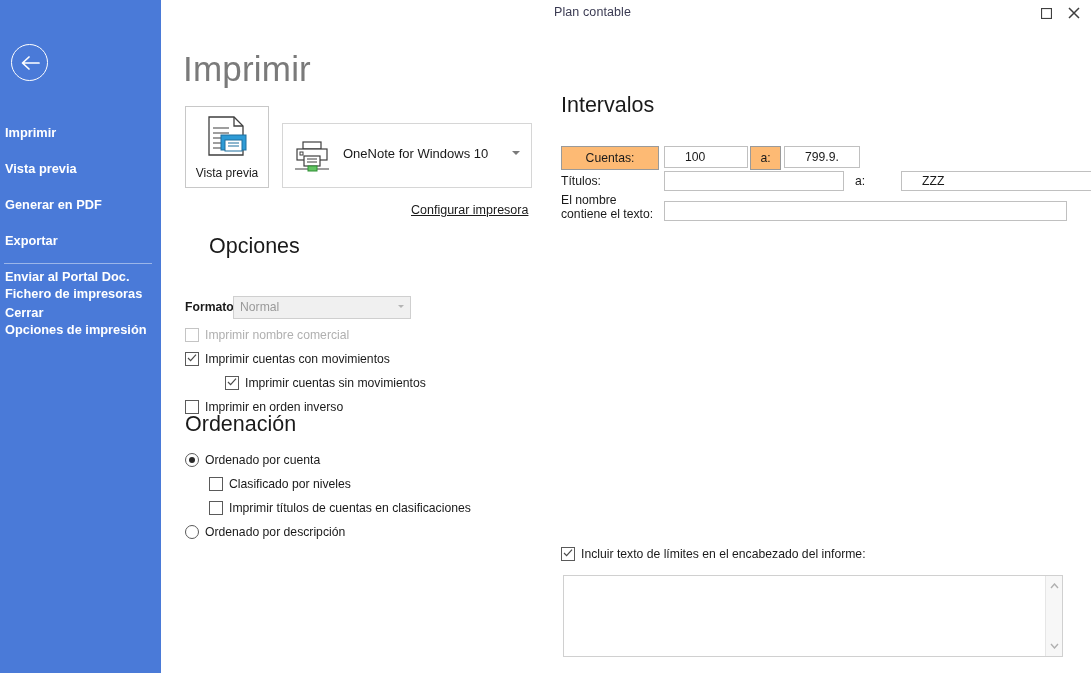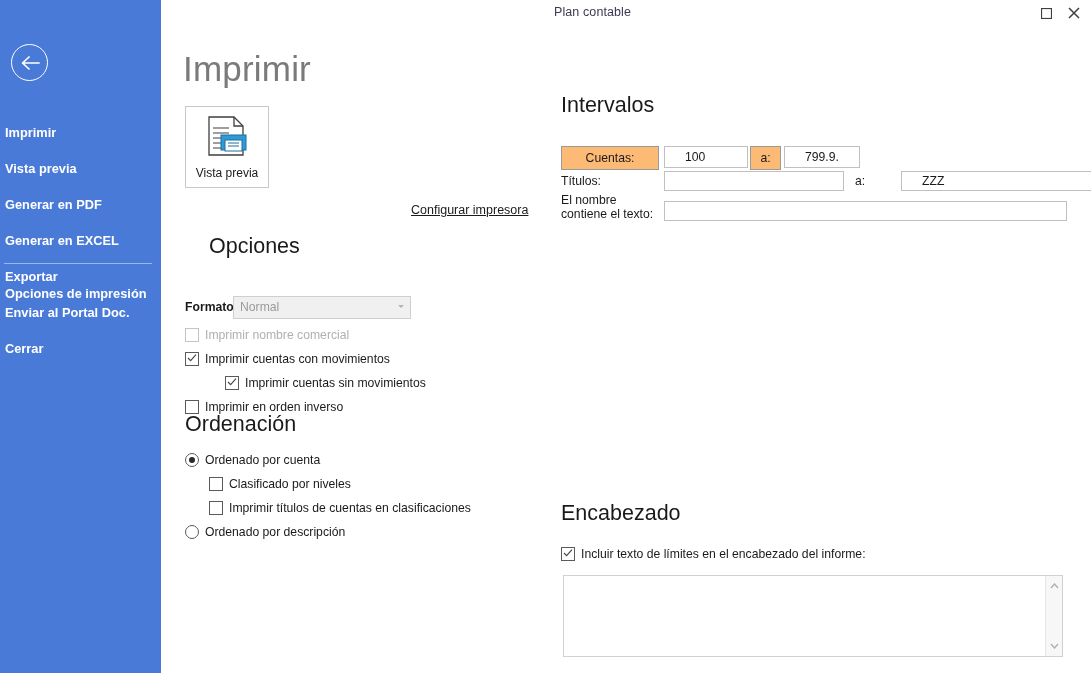--- a/index.html
+++ b/index.html
@@ -254,29 +254,29 @@
     <div class="back-btn">
       <svg width="20" height="16" viewBox="0 0 20 16">
         <path d="M19 8 H3 M9 2 L2.5 8 L9 14" stroke="#ffffff" stroke-width="1.7" fill="none" stroke-linecap="round" stroke-linejoin="round"></path>
       </svg>
     </div>
 
     <div class="nav">
       <div class="nav-item">Imprimir</div>
       <div class="nav-item">Vista previa</div>
       <div class="nav-item">Generar en PDF</div>
-      <div class="nav-item">Generar en EXCEL</div>
       <div class="nav-item">Exportar</div>
       <div class="nav-item">Enviar al Portal Doc.</div>
       <div class="nav-item">Cerrar</div>
     </div>
 
     <div class="nav-sep"></div>
 
     <div class="nav2">
+      <div class="nav-item">Fichero de impresoras</div>
       <div class="nav-item">Opciones de impresión</div>
     </div>
   </div>
 
   <div class="main">
 
     <div class="page-title">Imprimir</div>
 
     <div class="preview-btn">
       <span class="pv-icon">
@@ -285,20 +285,35 @@
           <path d="M33 2 V11 H42" fill="none" stroke="#3f3f3f" stroke-width="1.3"></path>
           <path d="M12 13 H28 M12 18 H28 M12 23 H28 M12 28 H22 M12 33 H22" stroke="#3f3f3f" stroke-width="1.1"></path>
           <rect x="20" y="20" width="25" height="15" fill="#2e9bd6" stroke="#1d6f9e" stroke-width="1"></rect>
           <rect x="24" y="25" width="17" height="11" fill="#ffffff" stroke="#1d6f9e" stroke-width="1"></rect>
           <path d="M27 28 H38 M27 31 H38" stroke="#1d6f9e" stroke-width="1"></path>
         </svg>
       </span>
       <span class="pv-label">Vista previa</span>
     </div>
 
+    <div class="printer-select">
+      <span class="pr-icon">
+        <svg width="40" height="34" viewBox="0 0 40 34">
+          <rect x="10" y="2" width="18" height="7" fill="#ffffff" stroke="#3f3f3f" stroke-width="1.2"></rect>
+          <rect x="4" y="9" width="30" height="11" fill="#ffffff" stroke="#3f3f3f" stroke-width="1.2"></rect>
+          <rect x="7" y="12" width="3" height="3" fill="none" stroke="#3f3f3f" stroke-width="1"></rect>
+          <rect x="11" y="16" width="16" height="10" fill="#ffffff" stroke="#3f3f3f" stroke-width="1.2"></rect>
+          <path d="M14 19 H24 M14 22 H24" stroke="#3f3f3f" stroke-width="1"></path>
+          <path d="M2 29 H36" stroke="#3f3f3f" stroke-width="1.2"></path>
+          <rect x="15" y="26" width="9" height="5" fill="#62c462" stroke="#2f8f34" stroke-width="1"></rect>
+        </svg>
+      </span>
+      <span class="pr-name">OneNote for Windows 10</span>
+      <span class="pr-caret"></span>
+    </div>
     <div class="config-link">Configurar impresora</div>
 
     <div class="section-h" style="left:24px; top:207px;margin-left:24px;">Opciones</div>
 
     <div class="opt-formato-label">Formato:</div>
     <div class="opt-formato-combo">
       <span class="val">Normal</span>
       <span class="dd">
           <i></i>
         </span>
@@ -372,21 +387,20 @@
 
     <div class="fld-lbl" style="left:694px; top:147px;">a:</div>
 
     <input class="fld-in" style="left: 720px; top: 144px; width: 198px; height: 20px; margin-left: 20px;" value="ZZZ">
 
     <div class="fld-lbl b2" style="left:400px; top:167px;">El nombre</div>
     <div class="fld-lbl b2" style="left:400px; top:181px;">contiene el texto:</div>
 
     <input class="fld-in" style="left: 503px; top: 174px; width: 403px; height: 20px;" value="">
 
-    <div class="section-h" style="left:400px; top:474px;">Encabezado</div>
 
     <div class="chk-row" style="left:400px; top:520px;">
       <span class="chk-box">
         <svg class="tick" viewBox="0 0 10 10">
           <path d="M1 5 L3.6 7.6 L9 1.6" stroke="#4a4a4a" stroke-width="1.2" fill="none"></path>
         </svg>
       </span>
       <span class="chk-lbl">Incluir texto de límites en el encabezado del informe:</span>
     </div>
 

